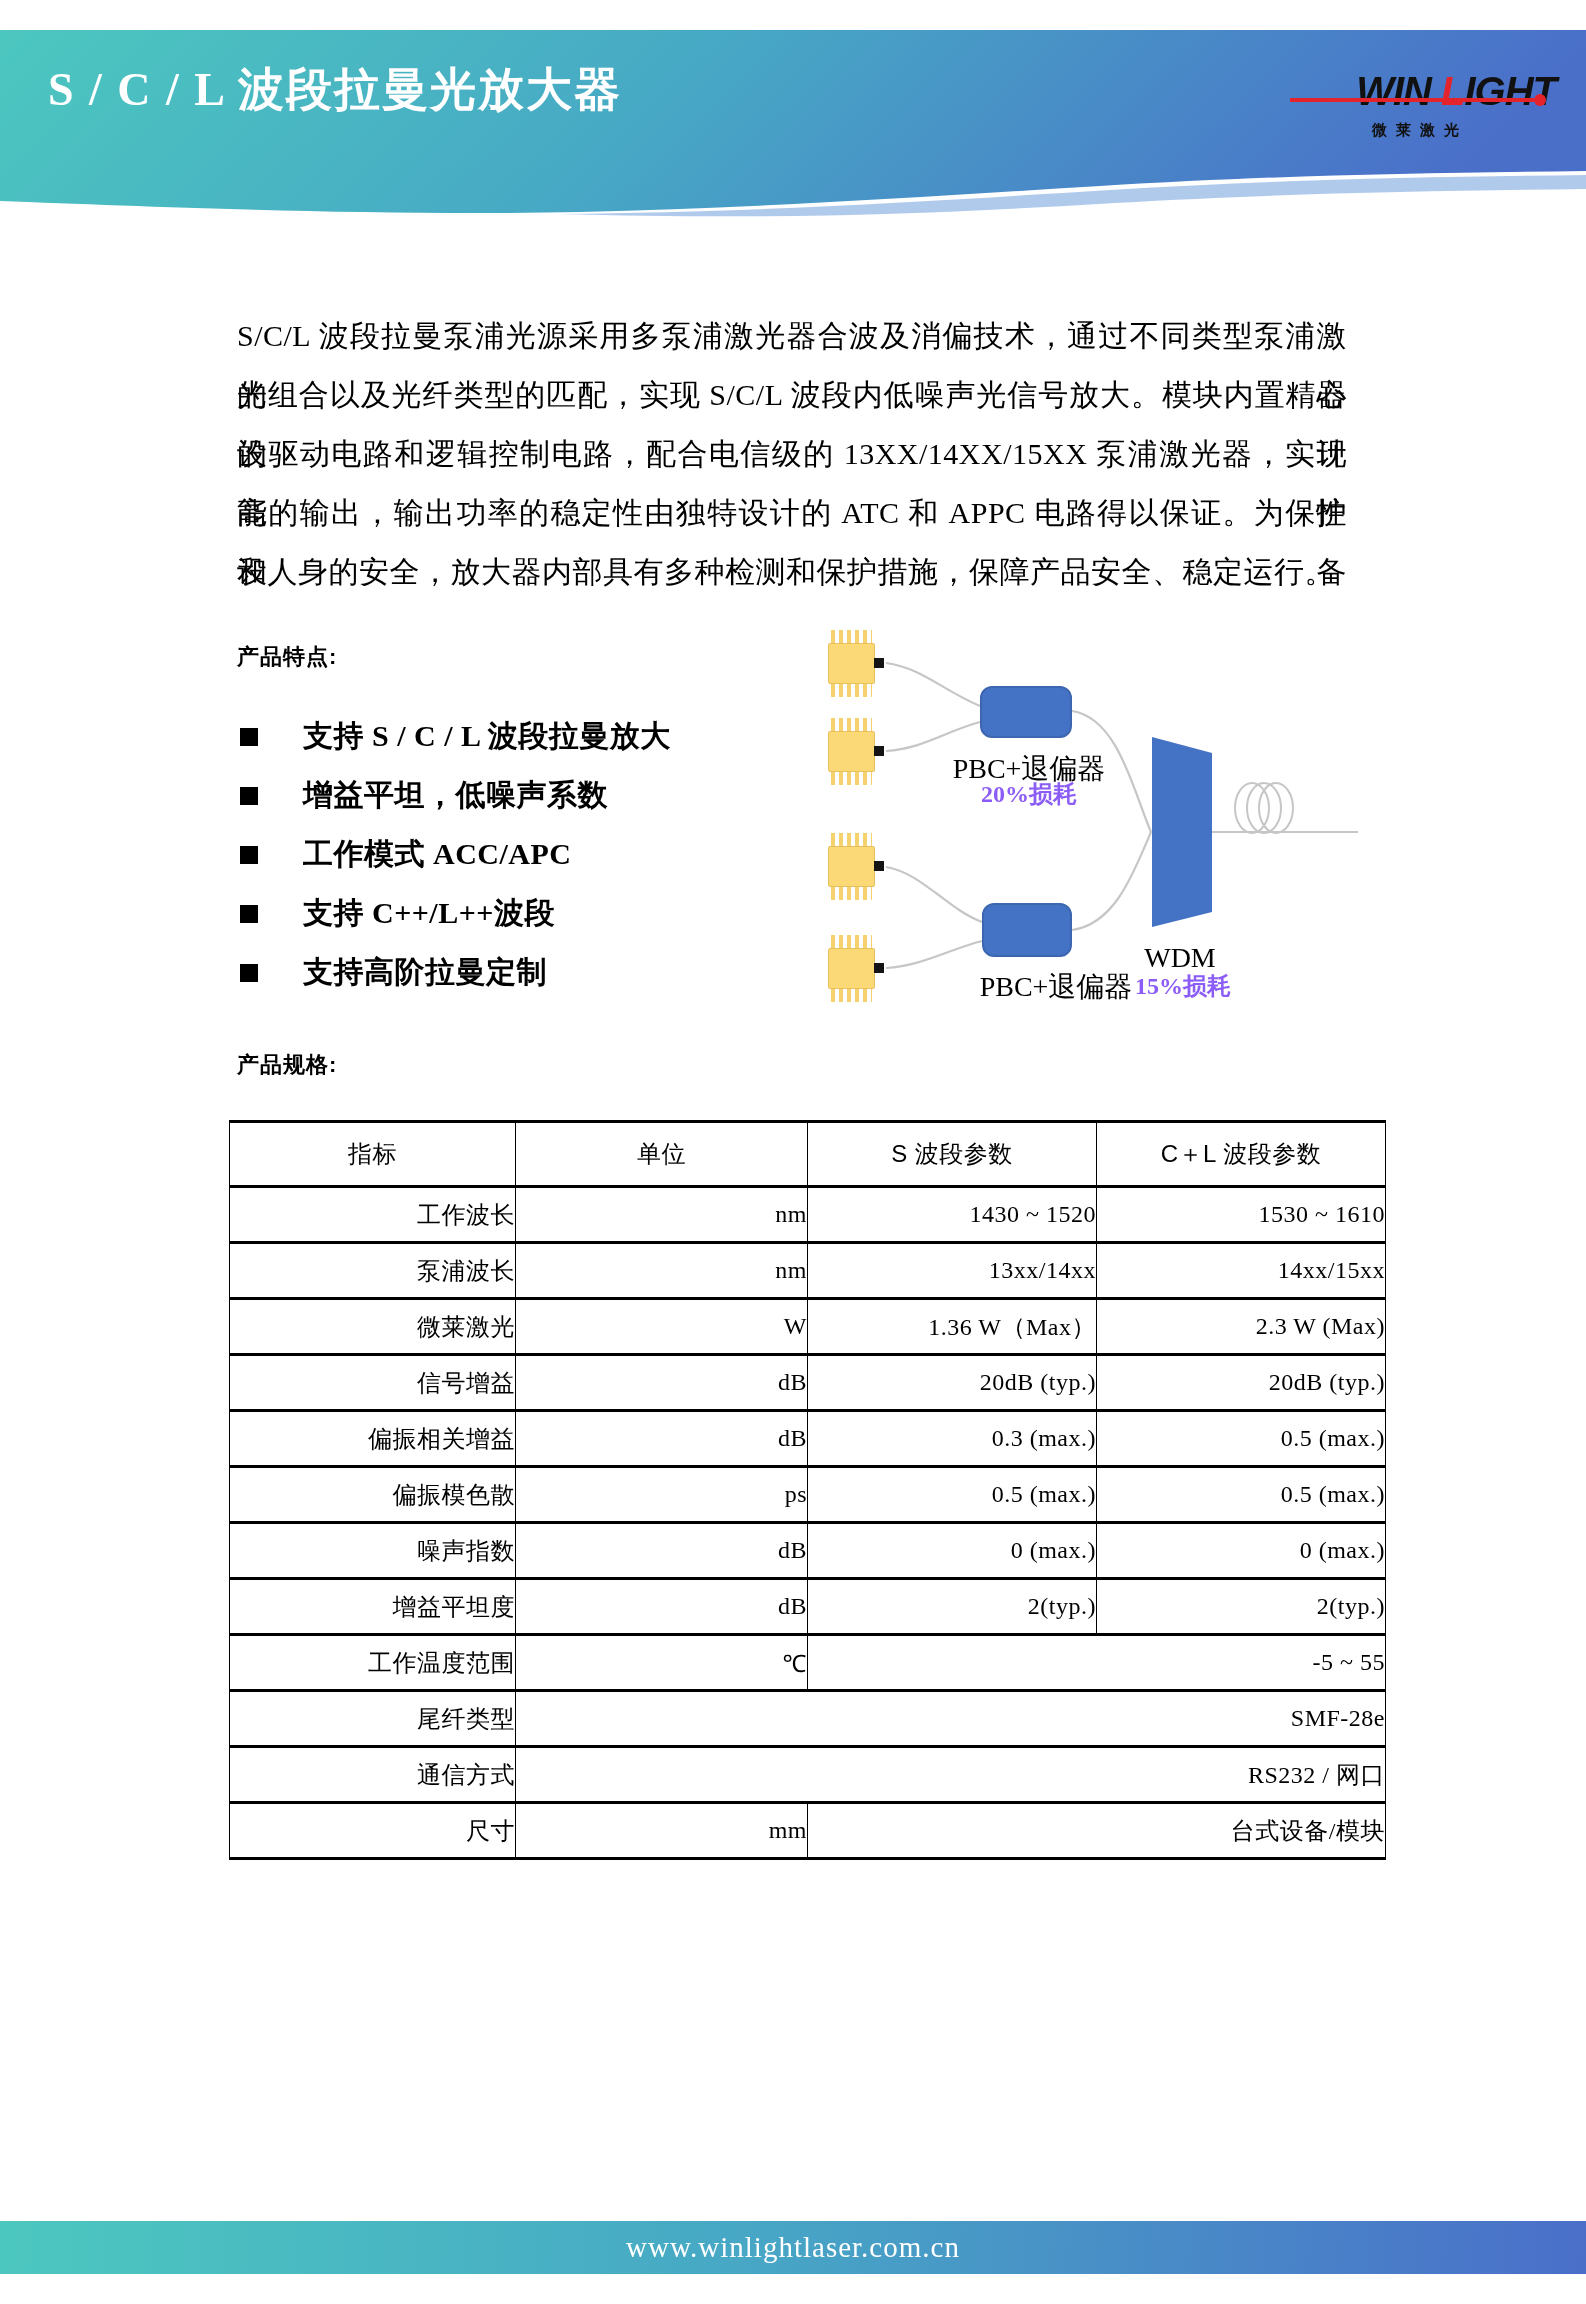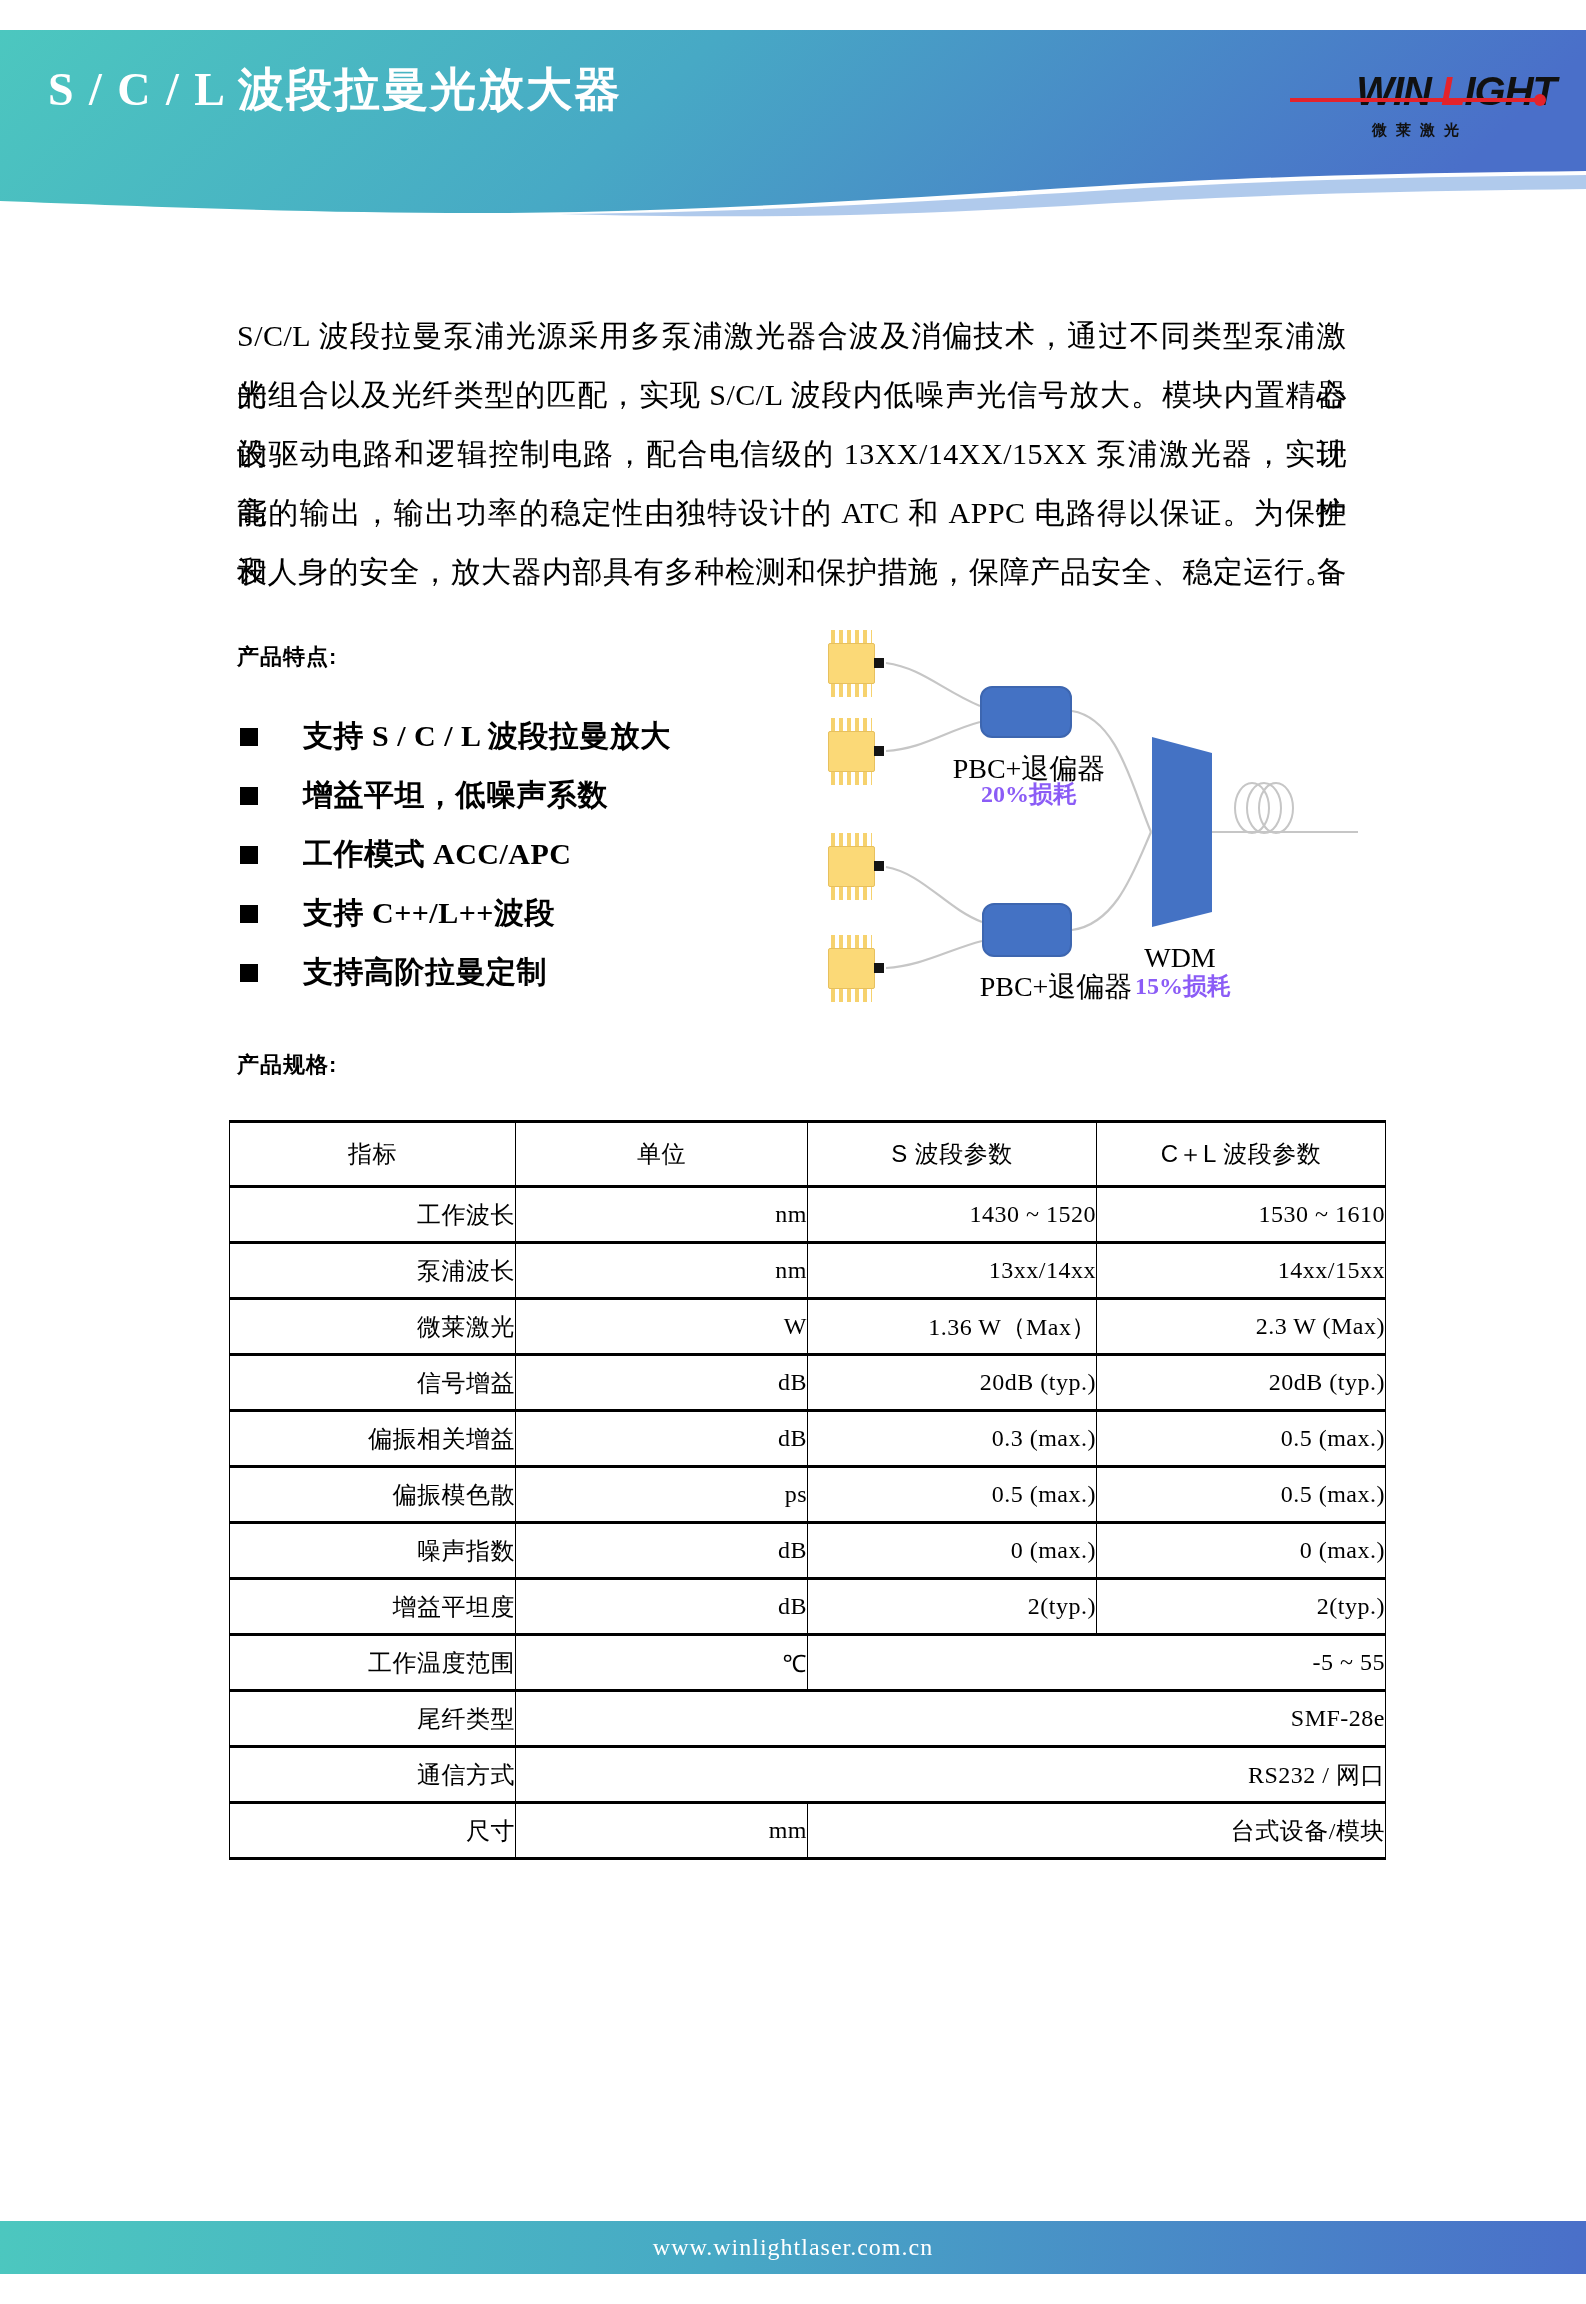--- a/index.html
+++ b/index.html
@@ -105,21 +105,21 @@
   }
   .spec-table tbody td { height:53px; font-family:"Liberation Serif", serif;text-align:right; }
   .spec-table tbody td.label { font-family:"Liberation Sans", sans-serif; }
 
   
   .footer {
     position:absolute; left:0; top:2221px; width:1586px; height:53px;
     background:linear-gradient(95deg,#4cc7bf 0%,#47a9c5 45%,#4a6fc9 100%);
     display:flex; align-items:center; justify-content:center;
   }
-  .footer-url { font-size:24px; color:#ffffff; letter-spacing:1px; }
+  .footer-url { font-size:29px; color:#ffffff; letter-spacing:1px; }
 </style>
 </head>
 <body>
 
 <div class="page">
 
   <svg class="hdr-svg" width="1586" height="232" viewBox="0 0 1586 232">
     <defs>
       <linearGradient id="hdrGrad" x1="0" y1="0" x2="1" y2="0.12">
         <stop offset="0" stop-color="#4cc7bf"></stop>

